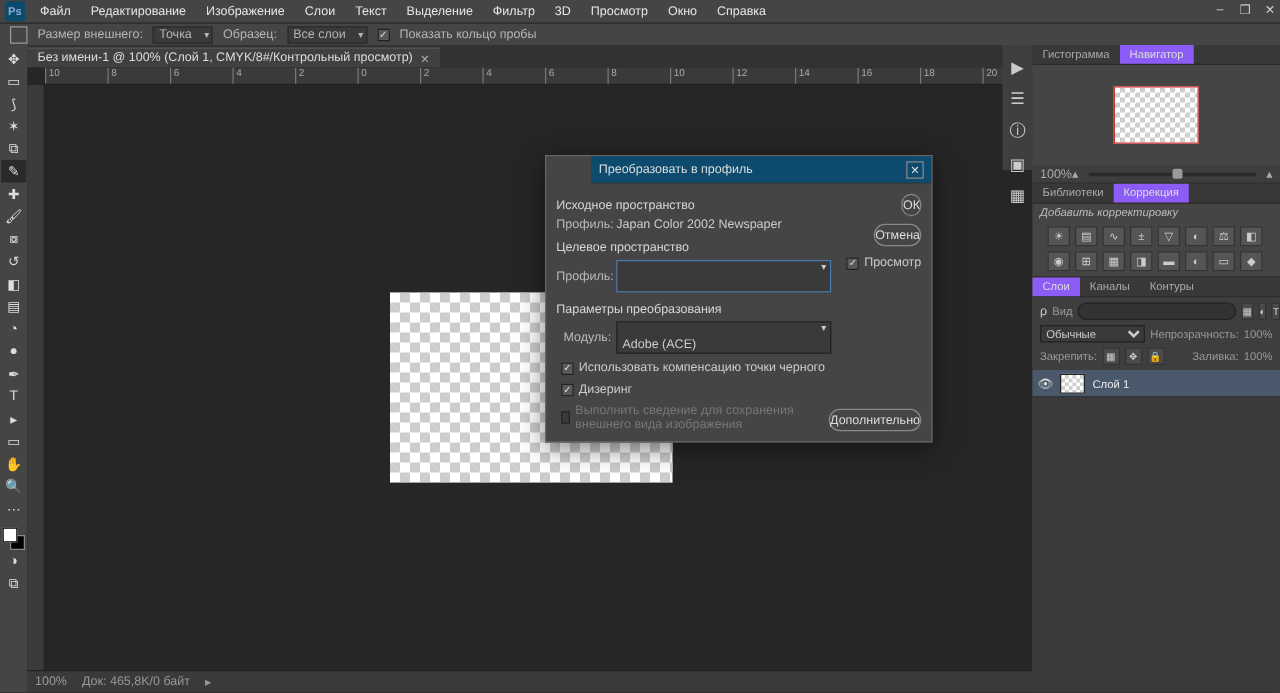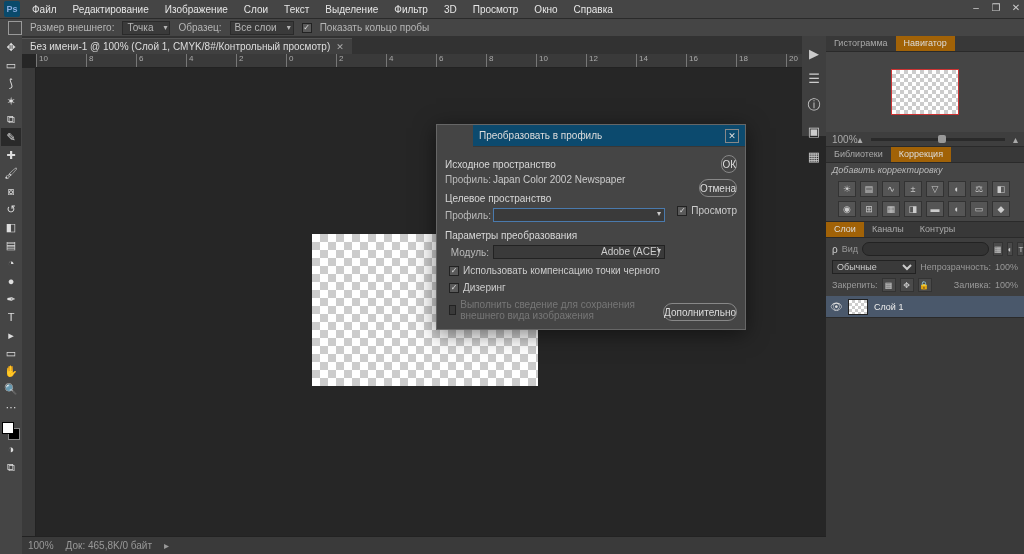--- a/index.html
+++ b/index.html
@@ -36,21 +36,21 @@
 .toolbox .color-swatch { width: 18px; height: 18px; position: relative; margin-top: 6px; }
 .toolbox .fg { position: absolute; top: 0; left: 0; width: 12px; height: 12px; background: #fff; border: 1px solid #000; }
 .toolbox .bg { position: absolute; bottom: 0; right: 0; width: 12px; height: 12px; background: #000; border: 1px solid #888; }
 
 .panels { position: absolute; top: 36px; right: 0; width: 198px; bottom: 0; background: #454545; display: flex; flex-direction: column; }
 .panel-dock-left { position: absolute; top: 36px; right: 198px; width: 24px; background: #3f3f3f; display: flex; flex-direction: column; align-items: center; padding-top: 10px; gap: 10px; }
 .panel-dock-left .dock-icon { width: 18px; height: 18px; color: #ccc; display: flex; align-items: center; justify-content: center; font-size: 13px; }
 
 .panel-tabs { height: 16px; background: #383838; display: flex; border-bottom: 1px solid #2a2a2a; }
 .panel-tabs .ptab { padding: 2px 8px; color: #aaa; font-size: 9px; }
-.panel-tabs .ptab.active { background: #a16207; color: #ddd; }
+.panel-tabs .ptab.active { background: #8b5cf6; color: #ddd; }
 .navigator { height: 80px; background: #454545; display: flex; align-items: center; justify-content: center; position: relative; }
 .navigator .thumb { width: 68px; height: 46px; background-image:
   linear-gradient(45deg,#ccc 25%,transparent 25%),linear-gradient(-45deg,#ccc 25%,transparent 25%),
   linear-gradient(45deg,transparent 75%,#ccc 75%),linear-gradient(-45deg,transparent 75%,#ccc 75%);
   background-size: 8px 8px; background-position: 0 0,0 4px,4px -4px,-4px 0; background-color: #fff; border: 1px solid #c33; }
 .navigator-footer { height: 14px; background: #3e3e3e; display: flex; align-items: center; padding: 0 6px; font-size: 8px; color: #aaa; justify-content: space-between; }
 .navigator-footer .slider { flex: 1; height: 3px; background: #2a2a2a; margin: 0 8px; position: relative; }
 .navigator-footer .slider::after { content: ""; position: absolute; left: 50%; top: -3px; width: 8px; height: 8px; background: #999; border-radius: 2px; }
 
 .panel-section { border-top: 1px solid #2a2a2a; }
@@ -81,21 +81,21 @@
 .dialog-title { height: 22px; background: #0c4a6e; display: flex; align-items: center; justify-content: space-between; padding: 0 6px; color: #ddd; font-size: 11px; border-bottom: 1px solid #383838; margin-left: 36px; }
 .dialog-title .close-x { width: 14px; height: 14px; border: 1px solid #888; display: flex; align-items: center; justify-content: center; font-size: 9px; }
 .dialog-body { display: flex; padding: 8px; gap: 8px; }
 .dialog-left { flex: 1; display: flex; flex-direction: column; gap: 4px; }
 .dialog-right { width: 64px; display: flex; flex-direction: column; gap: 6px; align-items: flex-end; }
 .dlg-button { height: 18px; border: 1px solid #888; border-radius: 9px; background: #454545; color: #ddd; display: flex; align-items: center; justify-content: center; font-size: 10px; cursor: default; }
 .dlg-group-title { color: #d8d8d8; font-size: 10px; margin-top: 4px; }
 .dlg-row { display: flex; align-items: center; gap: 4px; }
 .dlg-row .lbl { width: 44px; text-align: right; color: #bbb; font-size: 10px; }
 .dlg-row .val { flex: 1; color: #ccc; font-size: 10px; }
-.dlg-row .select { flex: 1; height: 14px; background: #3a3a3a; border: 1px solid #222; color: #ccc; font-size: 10px; padding: 0 4px; position: relative; text-align: right; }
+.dlg-row .select { flex: 1; height: 14px; background: #3a3a3a; border: 1px solid #222; color: #ccc; font-size: 10px; padding: 12px 4px; position: relative; }
 .dlg-row .select.hl { border: 1px solid #4a7aad; }
 .dlg-row .select::after { content: "▾"; position: absolute; right: 3px; top: 0; font-size: 8px; }
 .dlg-check { display: flex; align-items: center; gap: 4px; margin-top: 2px; padding-left: 4px; }
 .dlg-check .box { width: 10px; height: 10px; background: #5a5a5a; border: 1px solid #222; display: flex; align-items: center; justify-content: center; font-size: 8px; color: #ddd; }
 .dlg-check .txt { color: #ccc; font-size: 10px; }
 .dlg-check.disabled .txt { color: #777; }
 </style>
 </head>
 <body>
 

